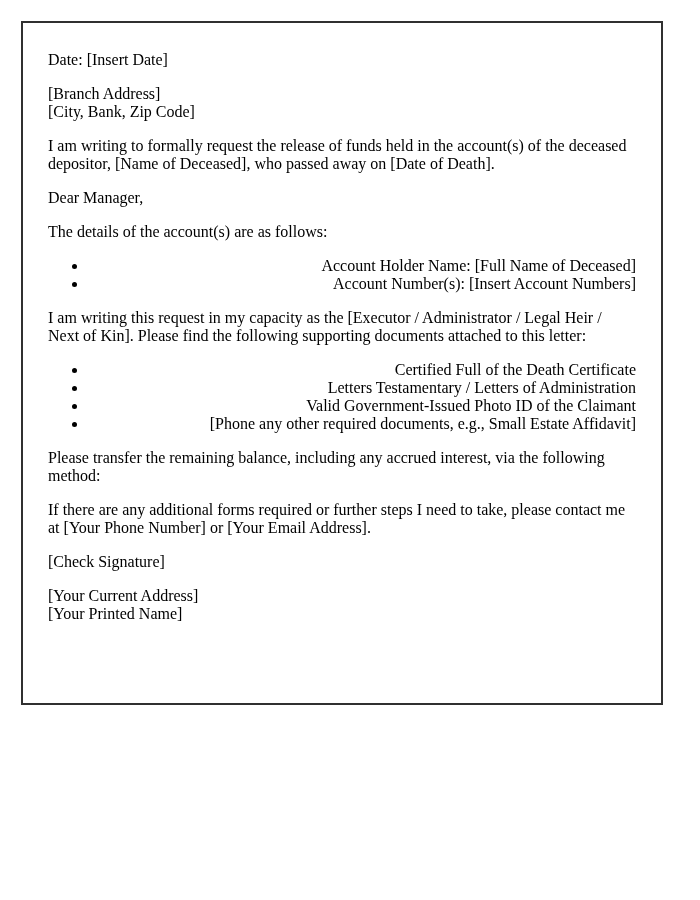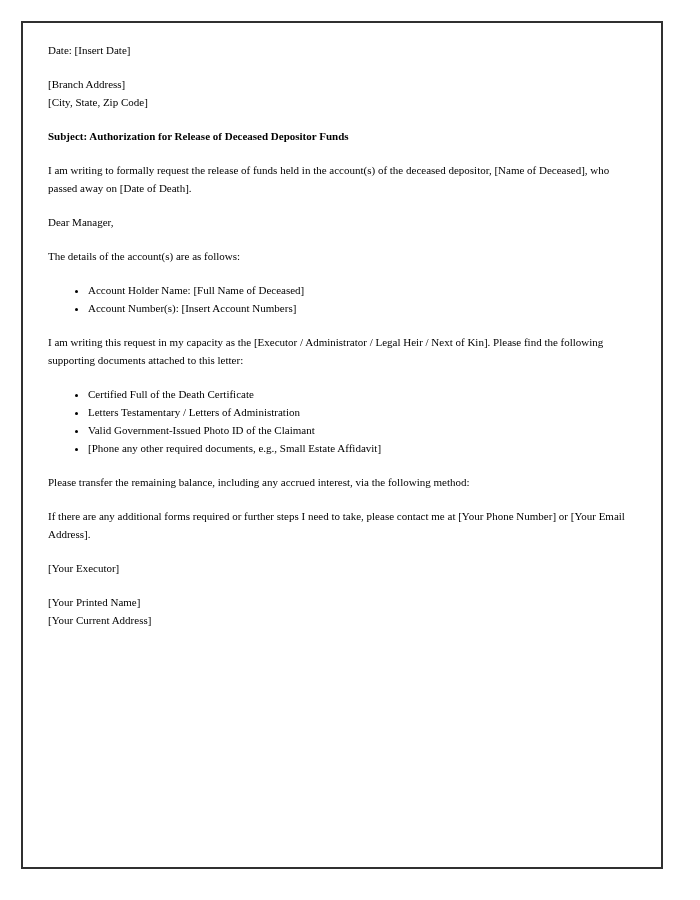--- a/index.html
+++ b/index.html
@@ -6,58 +6,58 @@
     margin: 0;
     padding: 0;
     background: #ffffff;
     width: 700px;
     height: 900px;
   }
   .letter {
     box-sizing: border-box;
     margin: 21px 0 0 21px;
     width: 642px;
-    height: 848px;
+    height: 684px;
     border: 2px solid #303030;
-    padding: 2px 25px 25px 25px;
+    padding: 12px 25px 25px 25px;
     font-family: "Liberation Serif", "DejaVu Serif", serif;
-    font-size: 11px;
+    font-size: 16px;
     line-height: 18px;
     color: #000000;
     overflow: hidden;
     background: #ffffff;
   }
   .para {
     margin: 16px 0;
   }
   .bold {
     font-weight: bold;
   }
   ul.doc-list {
     margin: 16px 0;
     padding-left: 40px;
     list-style-type: disc;
   }
   ul.doc-list li {
     line-height: 18px;
+    text-align: right;
   }
 </style>
 </head>
 <body>
 
 <div class="letter" style="border-color: rgb(48, 48, 48); color: rgb(0, 0, 0);">
 
   <div class="para">Date: [Insert Date]</div>
 
   <div class="para">
     <div>[Branch Address]</div>
-    <div>[City, State, Zip Code]</div>
+    <div>[City, Bank, Zip Code]</div>
   </div>
 
-  <div class="para bold">Subject: Authorization for Release of Deceased Depositor Funds</div>
 
   <div class="para">I am writing to formally request the release of funds held in the account(s) of the deceased depositor, [Name of Deceased], who passed away on [Date of Death].</div>
 
   <div class="para">Dear Manager,</div>
 
   <div class="para">The details of the account(s) are as follows:</div>
 
   <ul class="doc-list">
     <li>Account Holder Name: [Full Name of Deceased]</li>
     <li>Account Number(s): [Insert Account Numbers]</li>
@@ -71,20 +71,20 @@
     <li>Valid Government-Issued Photo ID of the Claimant</li>
     <li>[Phone any other required documents, e.g., Small Estate Affidavit]</li>
   </ul>
 
   <div class="para">Please transfer the remaining balance, including any accrued interest, via the following method:</div>
 
 
   <div class="para">If there are any additional forms required or further steps I need to take, please contact me at [Your Phone Number] or [Your Email Address].</div>
 
 
-  <div class="para">[Your Executor]</div>
+  <div class="para">[Check Signature]</div>
 
   <div class="para">
+    <div>[Your Current Address]</div>
     <div>[Your Printed Name]</div>
-    <div>[Your Current Address]</div>
   </div>
 
 </div>
 
 </body></html>

